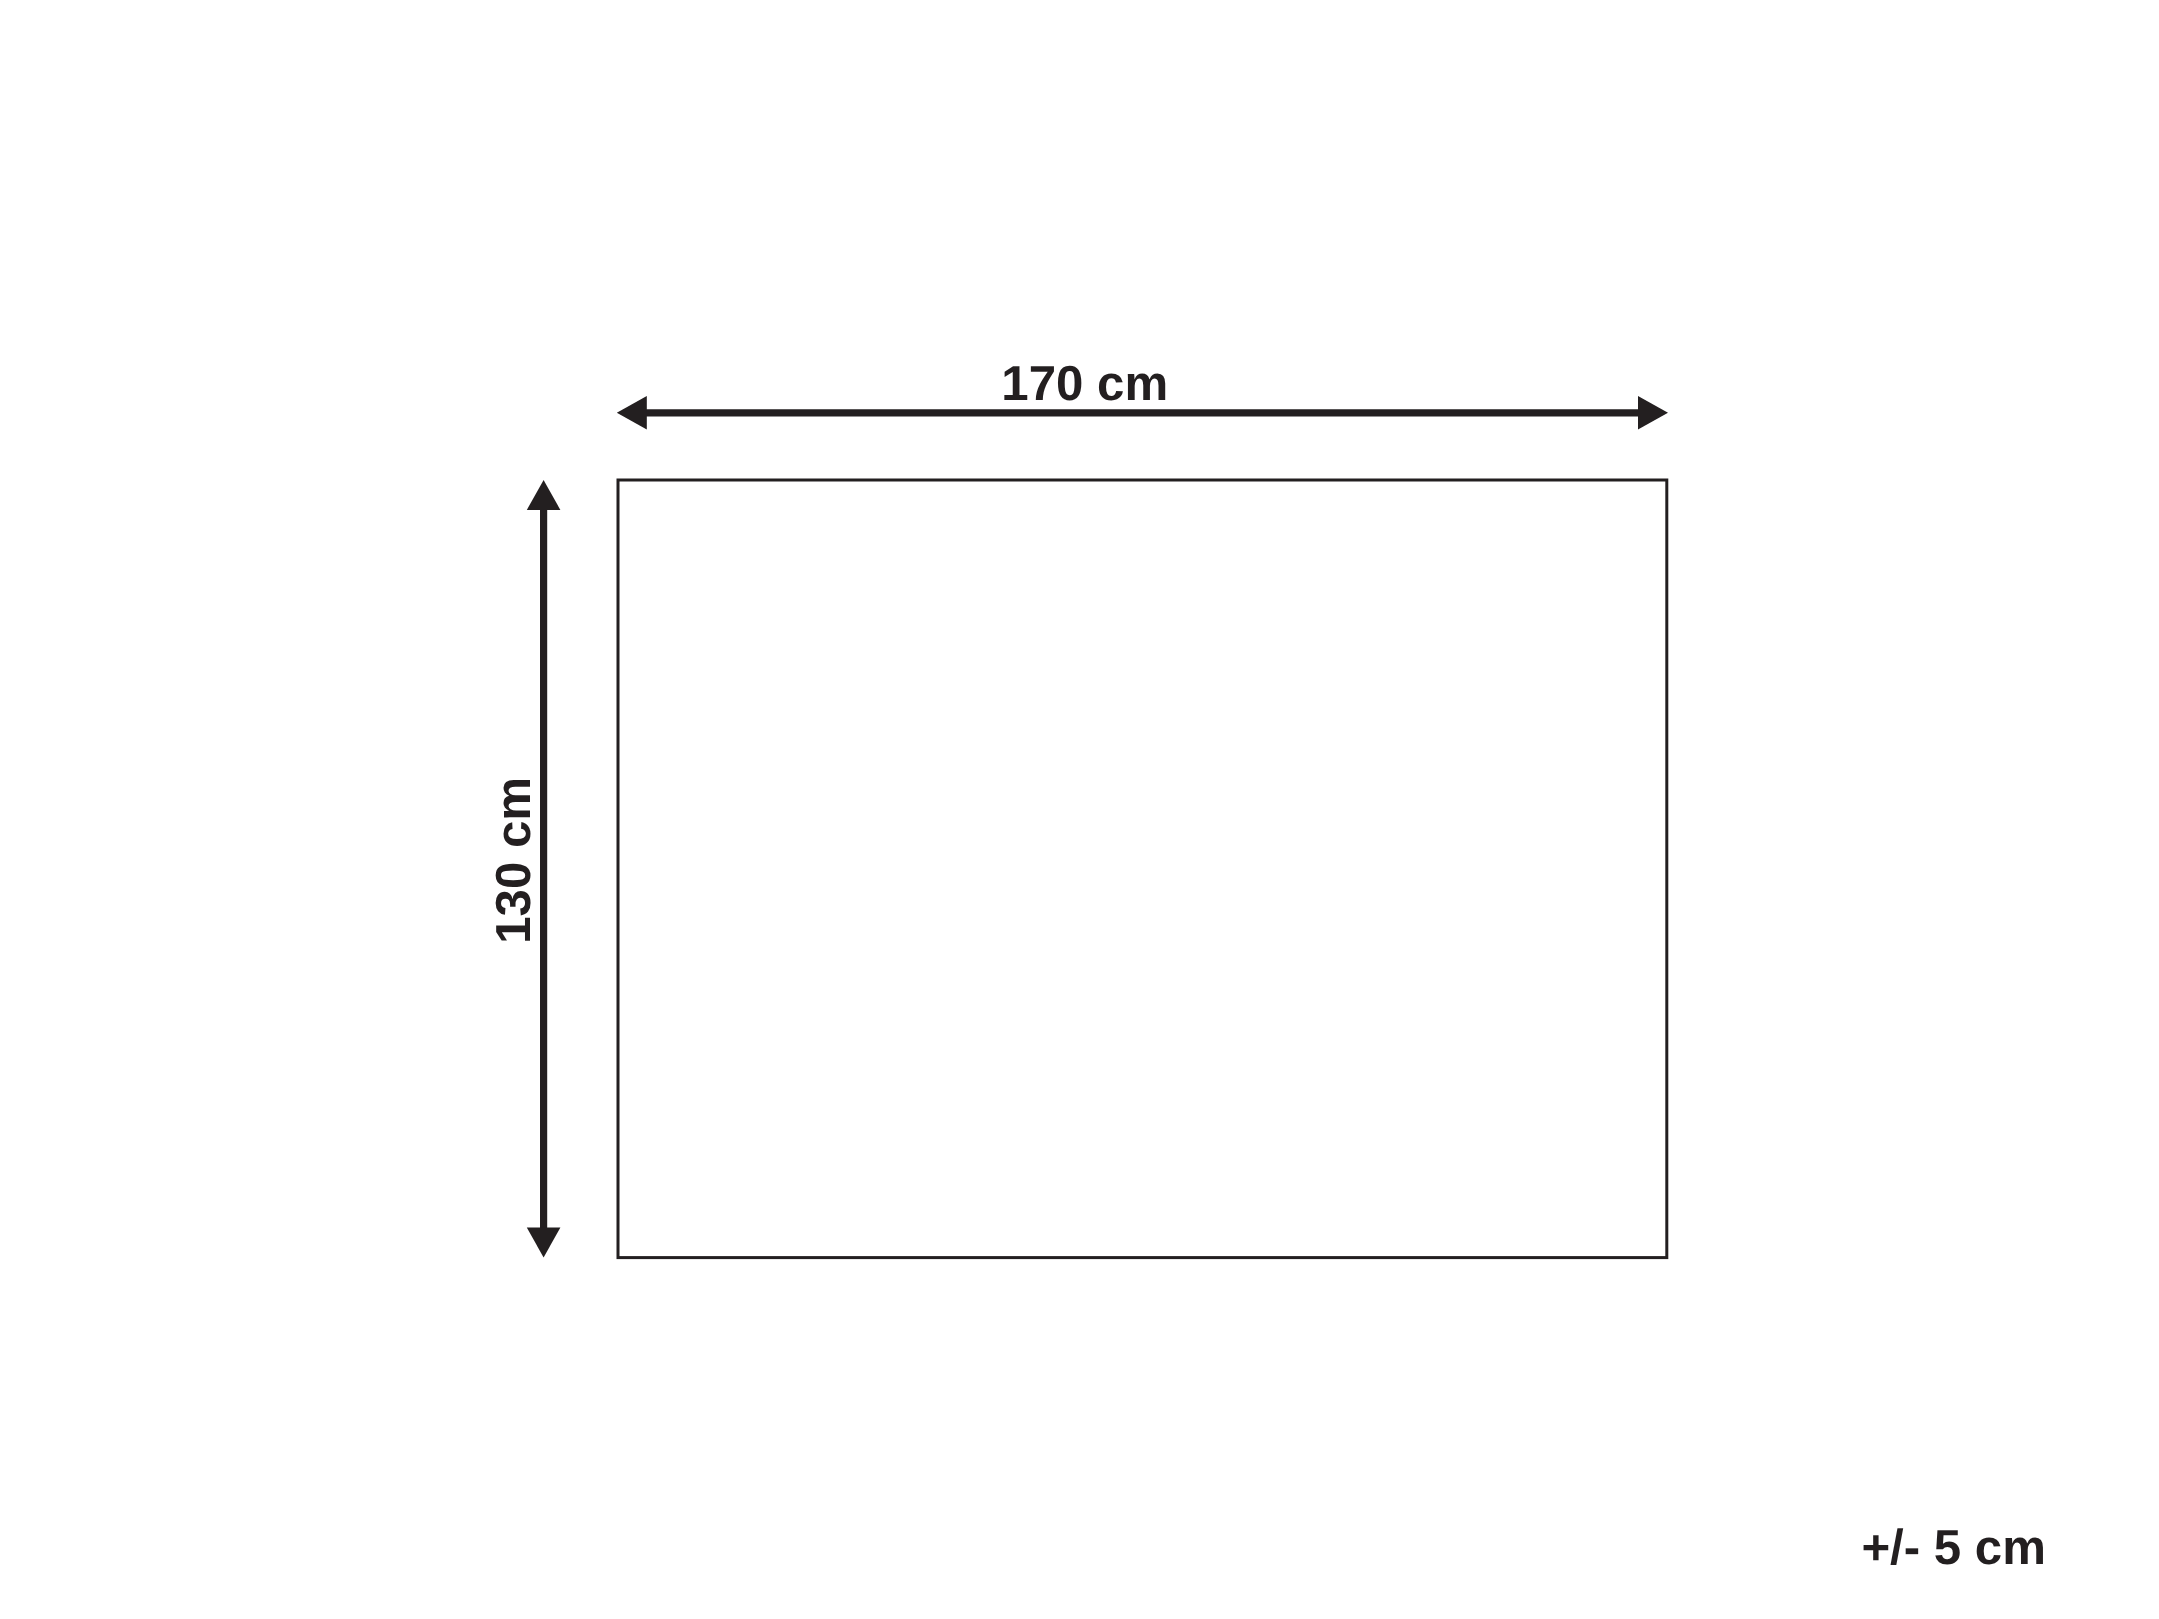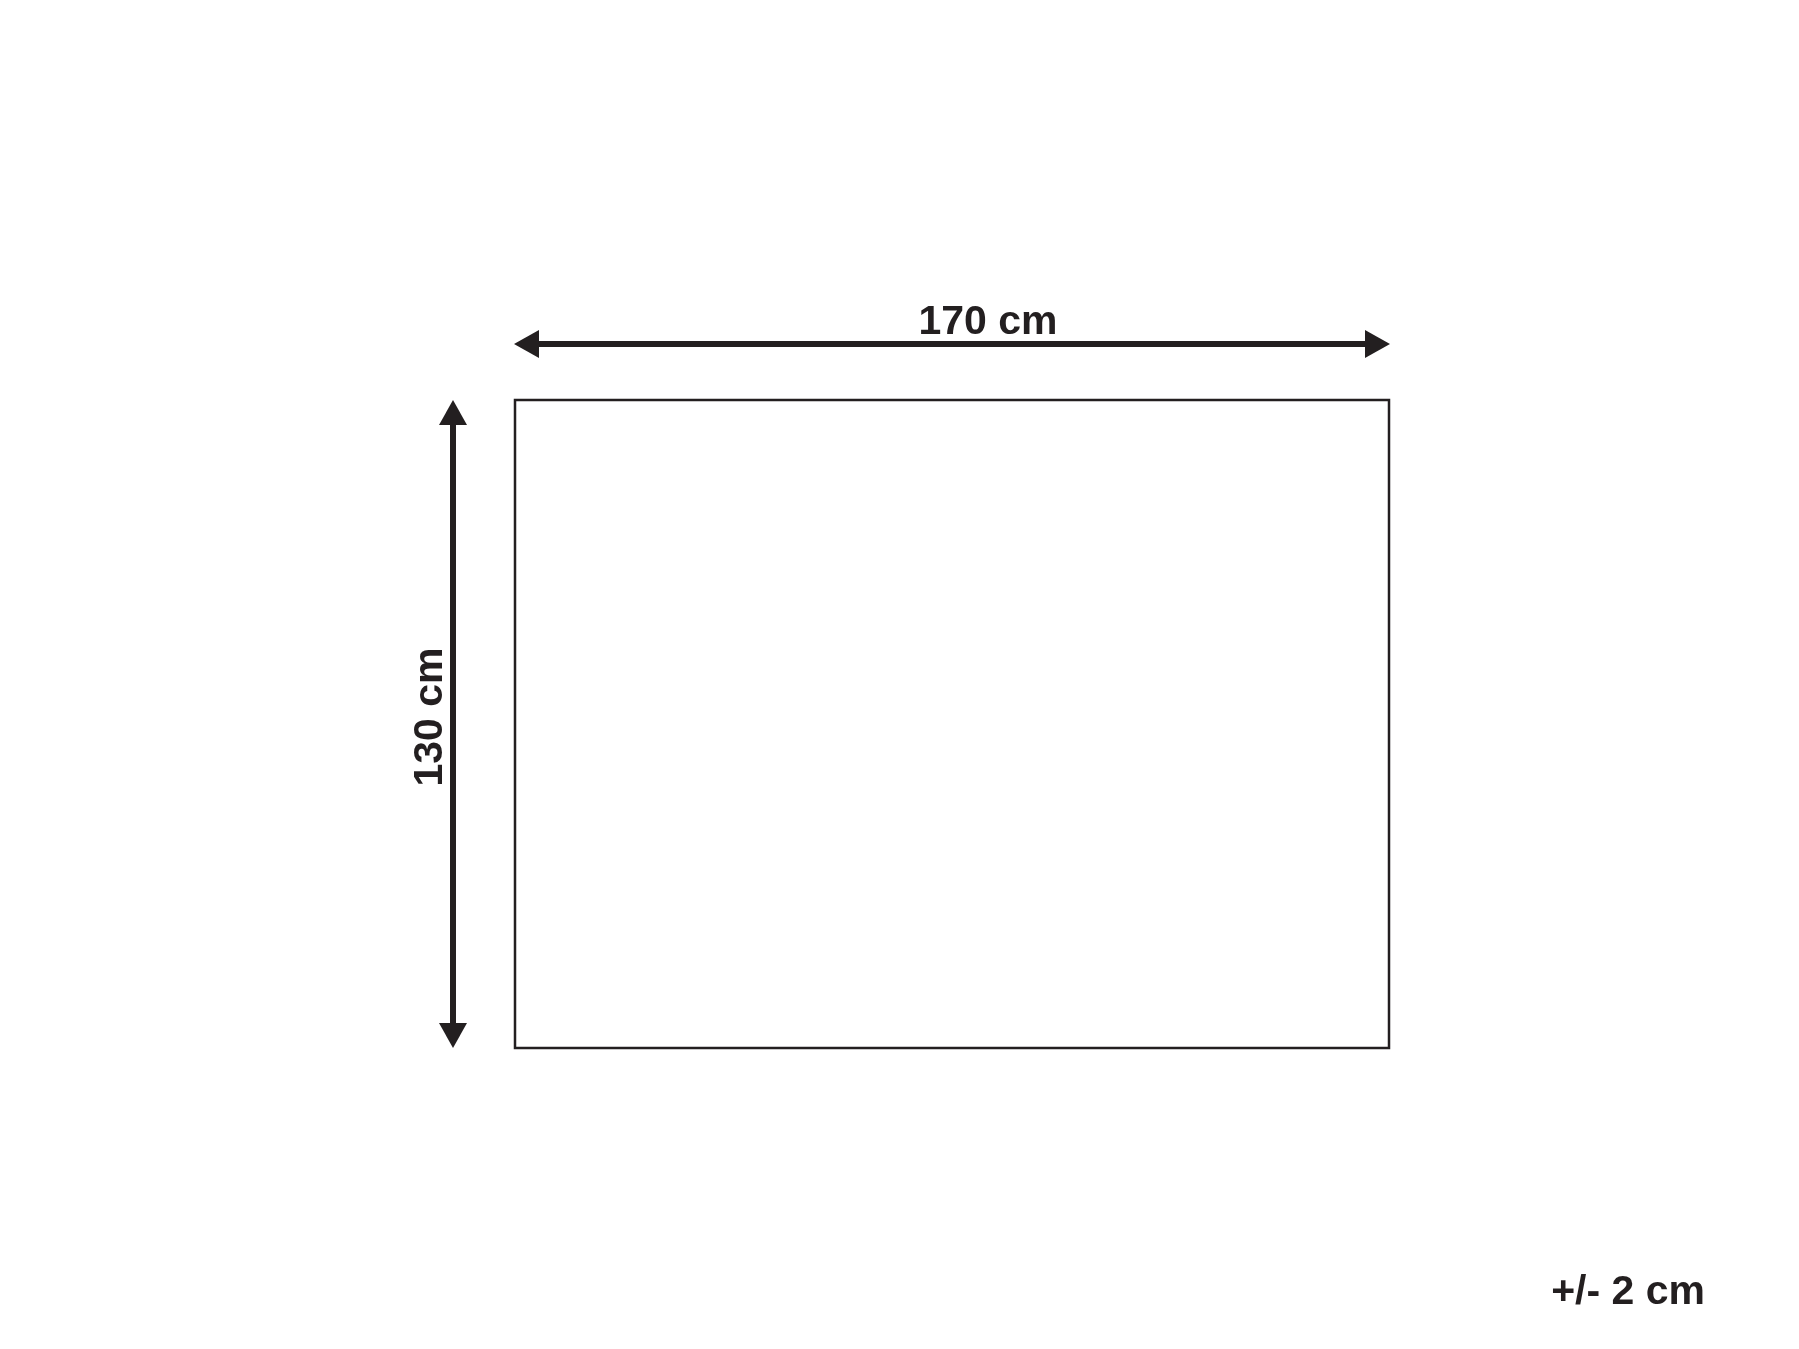--- a/index.html
+++ b/index.html
@@ -40,21 +40,21 @@
   .label{
     position:absolute;
     font-family:"Liberation Sans", sans-serif;
     font-weight:700;
     font-size:41px;
     line-height:1;
     color:var(--ink);
     white-space:nowrap;
   }
   .width-label{
-    left:988px;
+    left:904px;
     top:320px;
     transform:translate(-50%,-50%);
   }
   .height-label{
     left:428px;
     top:717px;
     transform:translate(-50%,-50%) rotate(-90deg);
   }
   .tolerance-label{
     right:94px;
@@ -81,15 +81,15 @@
       <line x1="453" y1="417" x2="453" y2="1031" class="arrow-line"></line>
       <polygon class="arrow-head" points="453,400 439,425 467,425"></polygon>
       <polygon class="arrow-head" points="453,1048 439,1023 467,1023"></polygon>
     </g>
   </svg>
 
   <div class="label width-label">170 cm</div>
 
   <div class="label height-label">130 cm</div>
 
-  <div class="label tolerance-label">+/- 2 cm</div>
+  <div class="label tolerance-label">+/- 5 cm</div>
 
 </div>
 
 </body></html>

